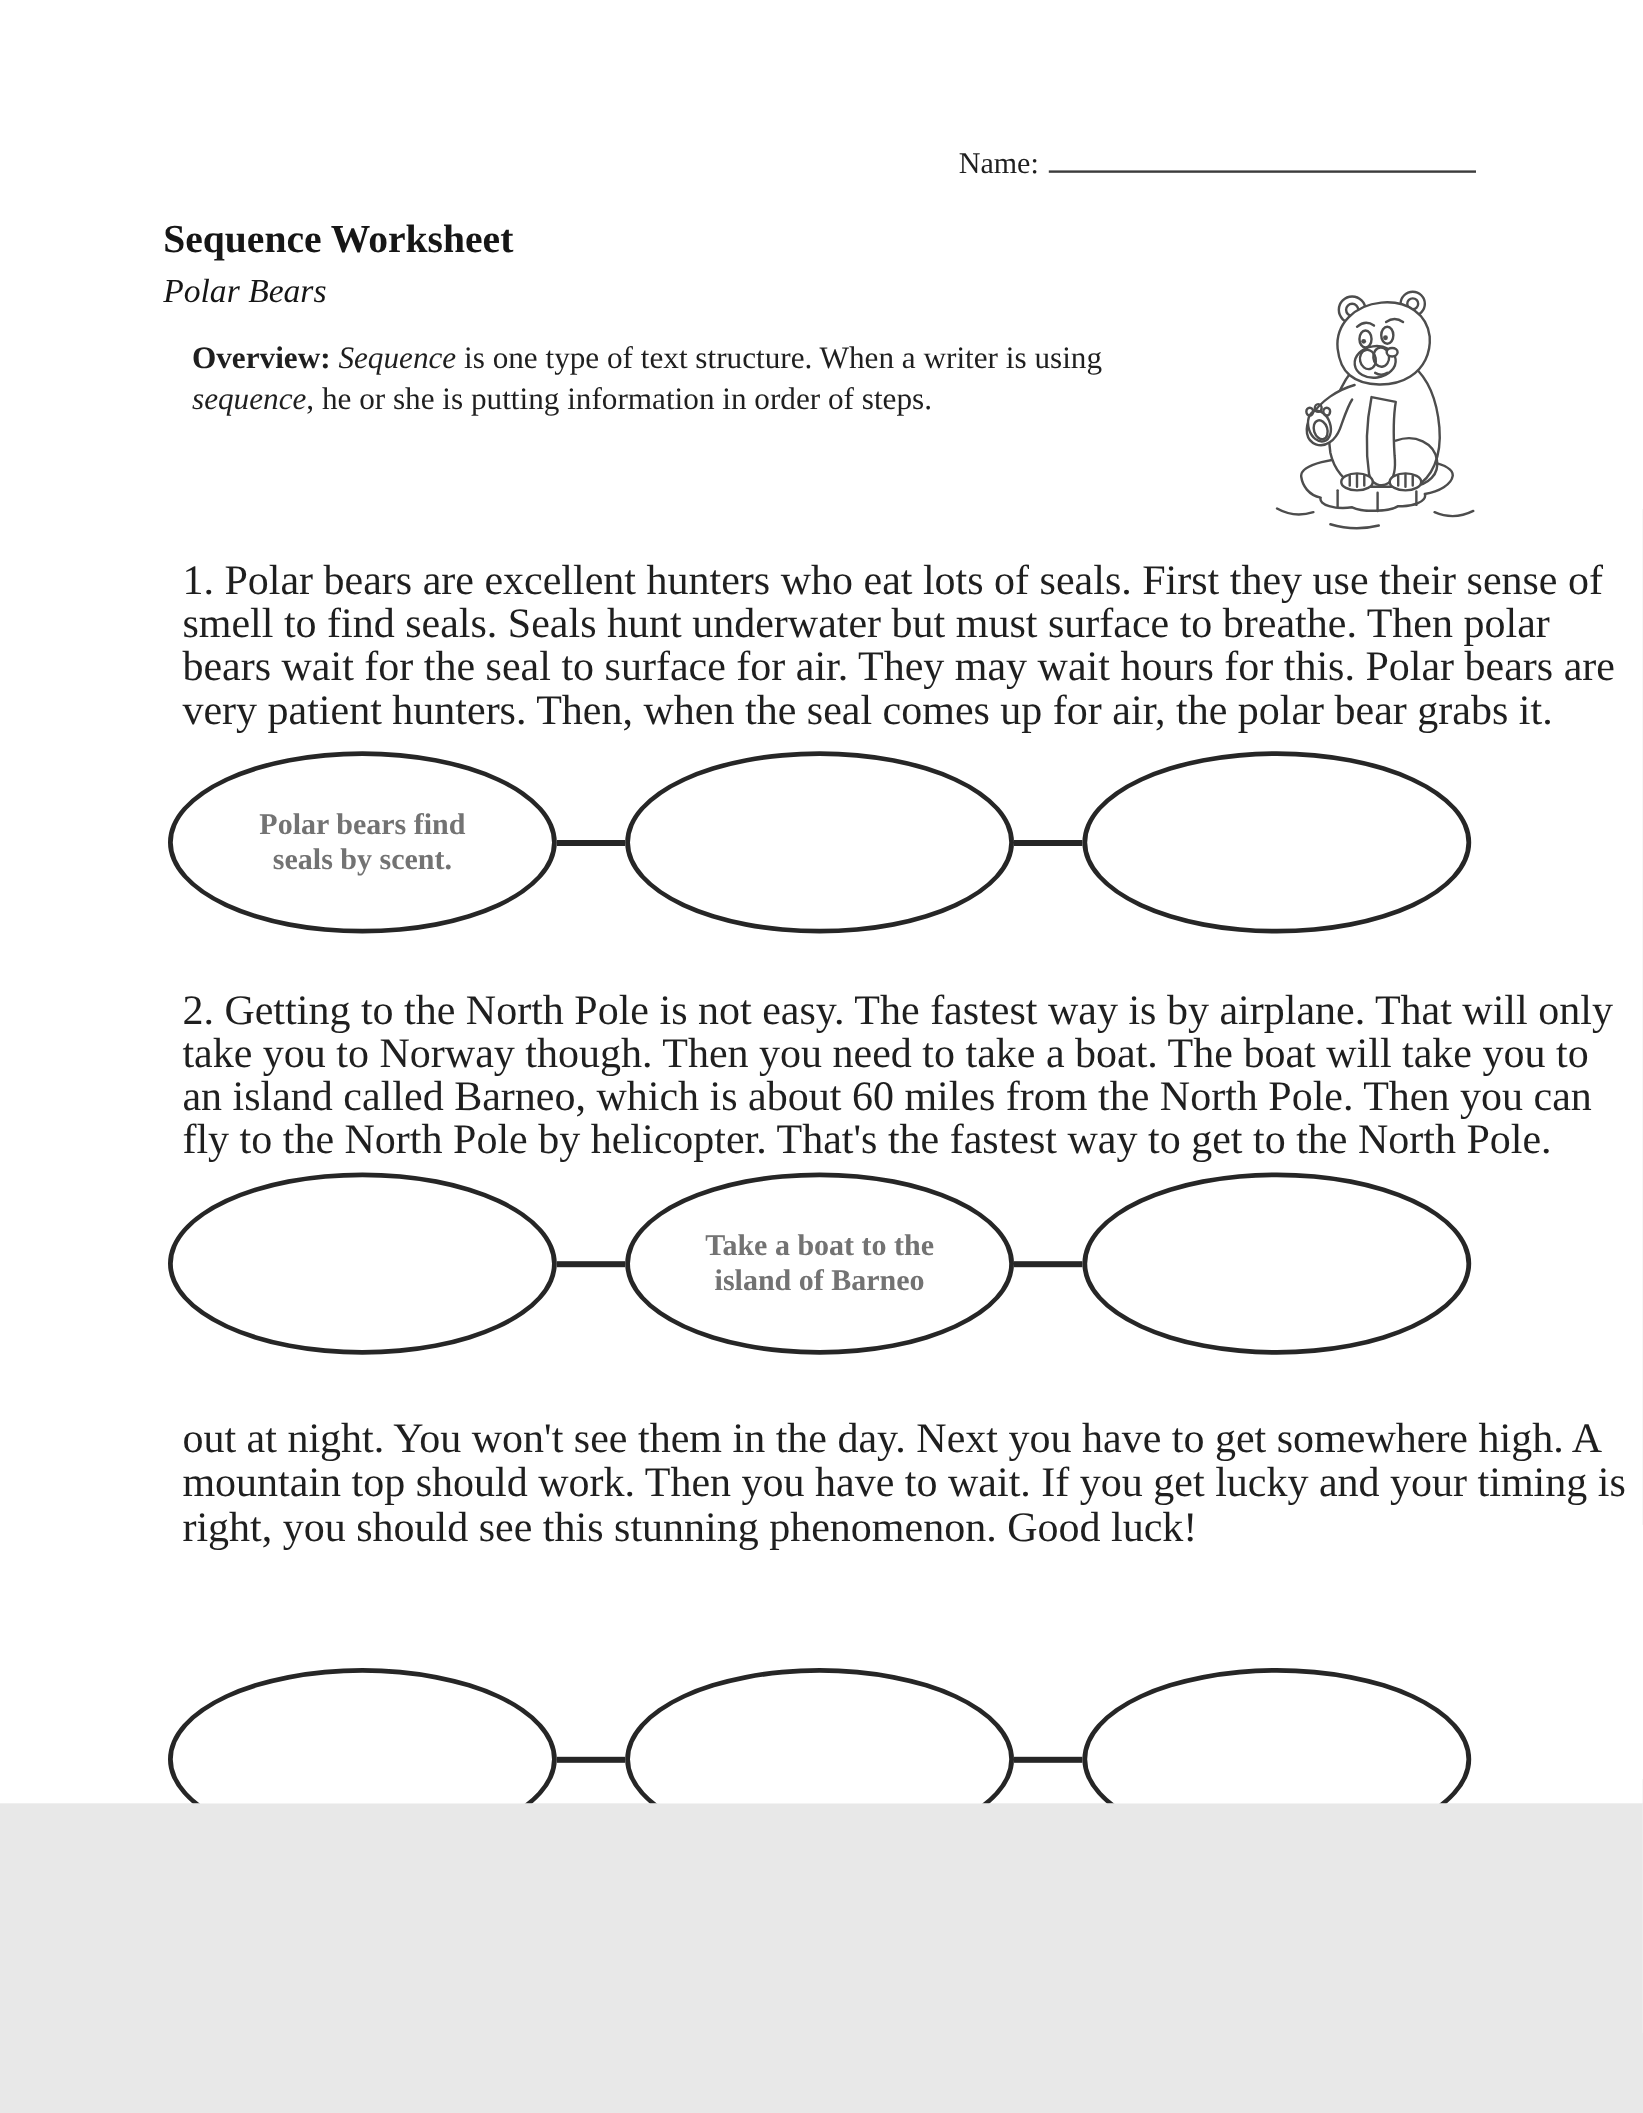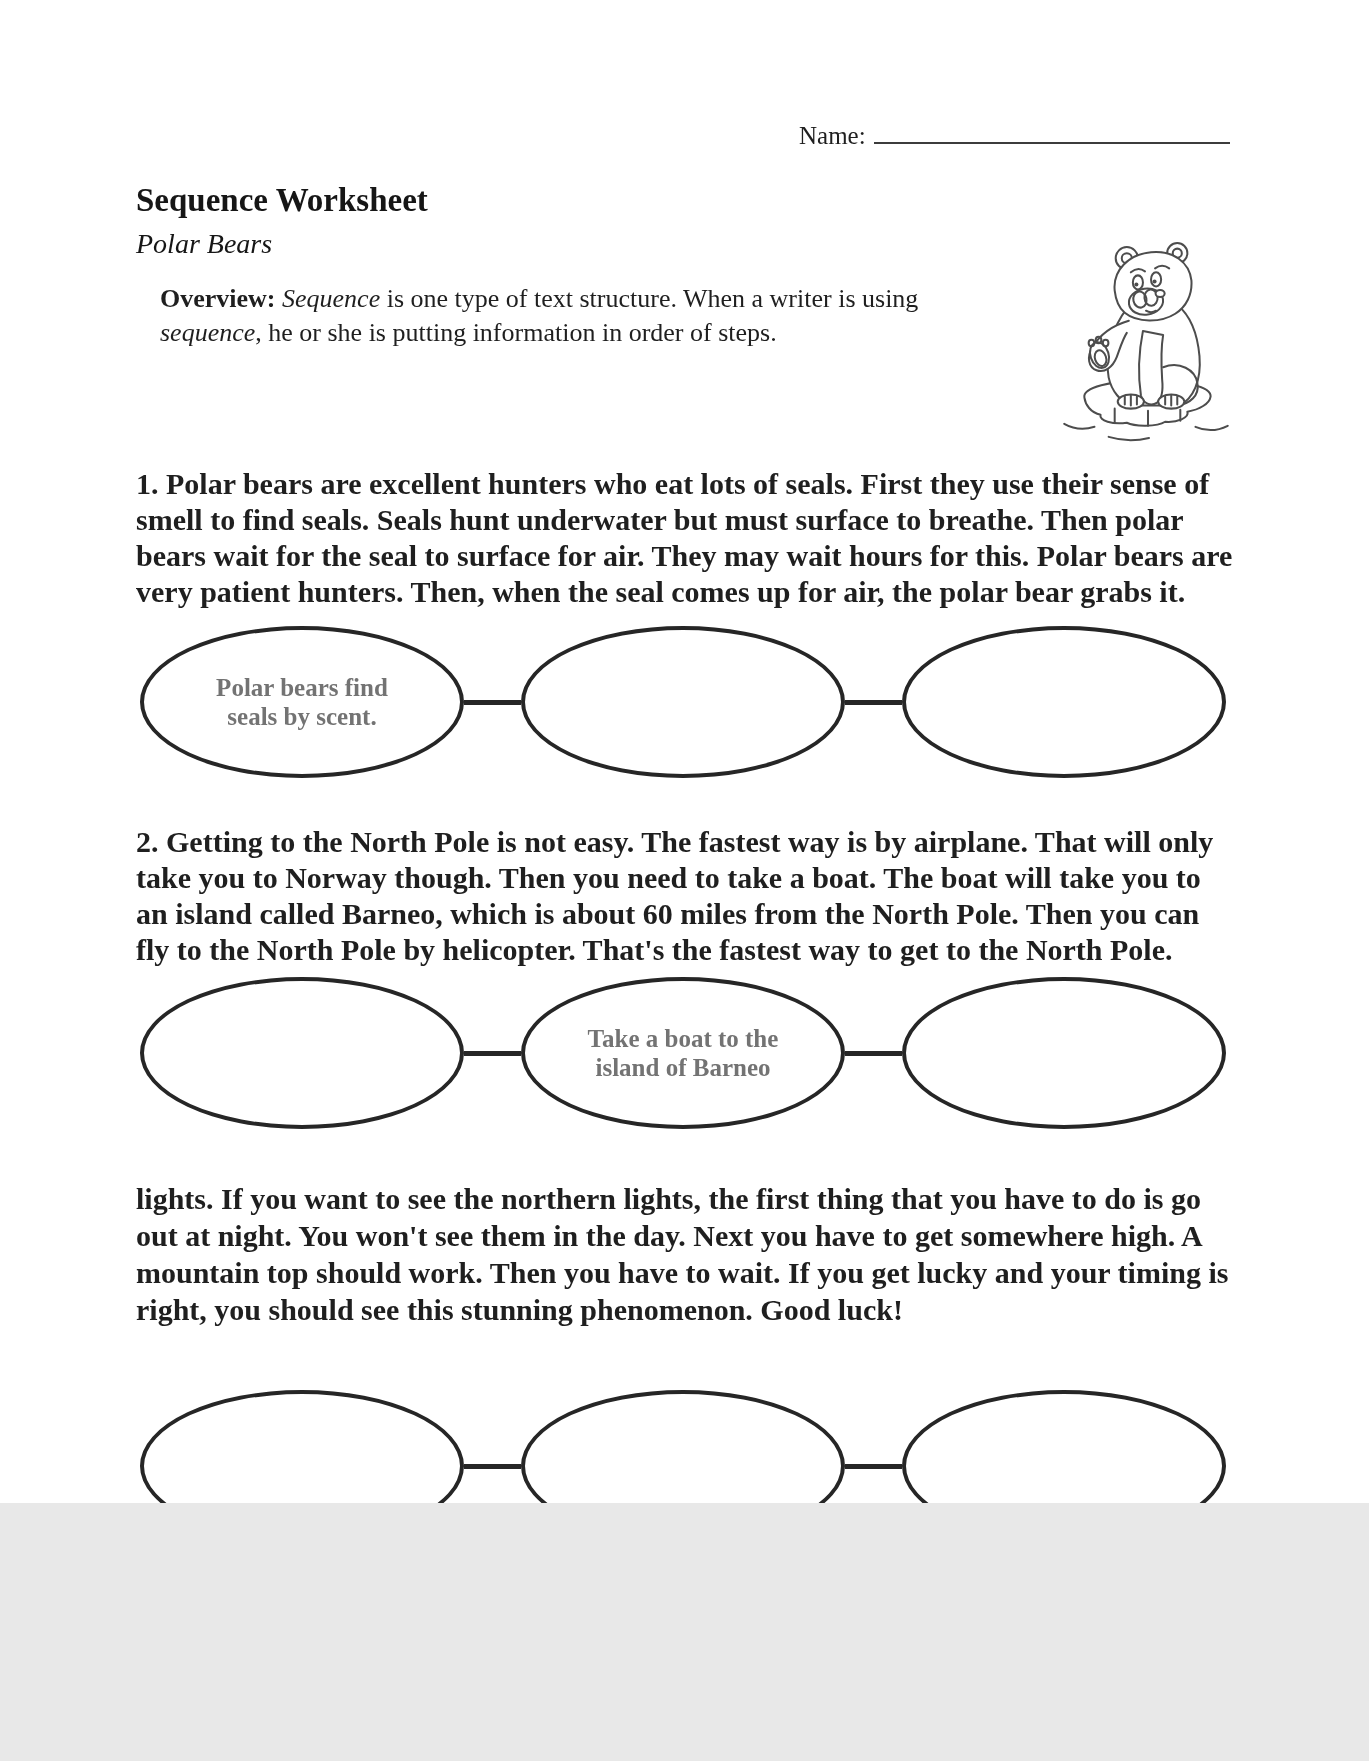--- a/index.html
+++ b/index.html
@@ -22,21 +22,21 @@
 
   
   .intro{left:136px;width:910px;font-size:26px;line-height:34px;}
   #overview{top:282px;margin-left:24px;}
   #directions{top:366px;}
   .tline{white-space:nowrap;}
   .tline b{font-weight:bold;}
   .tline i{font-style:italic;}
 
   
-  .para{left:136px;width:1110px;font-size:30px;line-height:36px;font-weight:bold;}
+  .para{left:152px;width:1110px;font-size:35px;line-height:36px;}
   #para-1{top:466px;}
   #para-2{top:824px;}
   #para-3{top:1180px;line-height:37px;}
   .pline{white-space:nowrap;}
 
   
   .diagram{left:140px;width:1086px;height:152px;display:flex;align-items:center;}
   #diagram-1{top:626px;}
   #diagram-2{top:977px;}
   #diagram-3{top:1390px;}
@@ -173,21 +173,20 @@
     <div class="oval">
       <span class="oval-text">Take a boat to the island of Barneo</span>
     </div>
     <div class="connector"></div>
     <div class="oval">
       <span class="oval-text"></span>
     </div>
   </div>
 
   <div class="abs para" id="para-3">
-    <div class="pline">lights. If you want to see the northern lights, the first thing that you have to do is go</div>
     <div class="pline">out at night. You won't see them in the day. Next you have to get somewhere high. A</div>
     <div class="pline">mountain top should work. Then you have to wait. If you get lucky and your timing is</div>
     <div class="pline">right, you should see this stunning phenomenon. Good luck!</div>
   </div>
 
   <div class="abs diagram" id="diagram-3">
     <div class="oval">
       <span class="oval-text"></span>
     </div>
     <div class="connector"></div>

